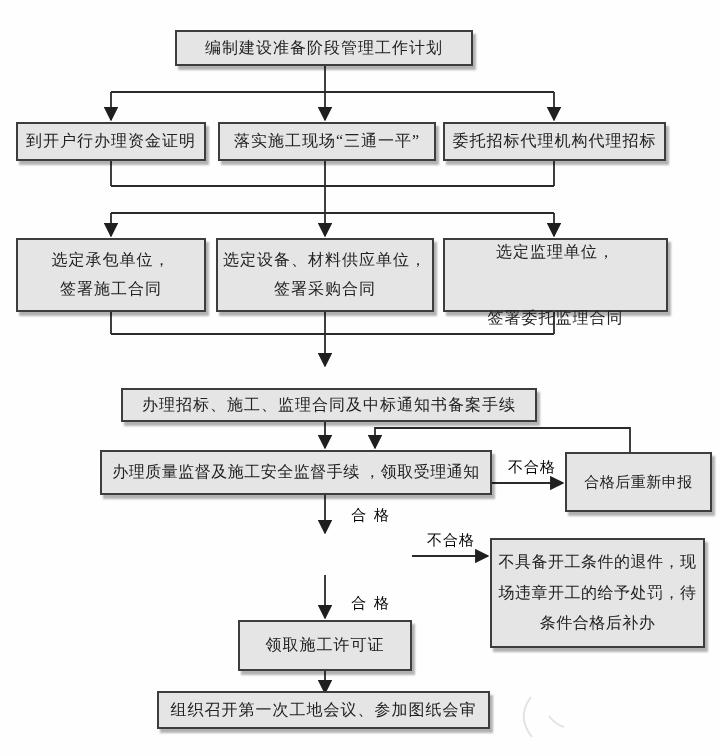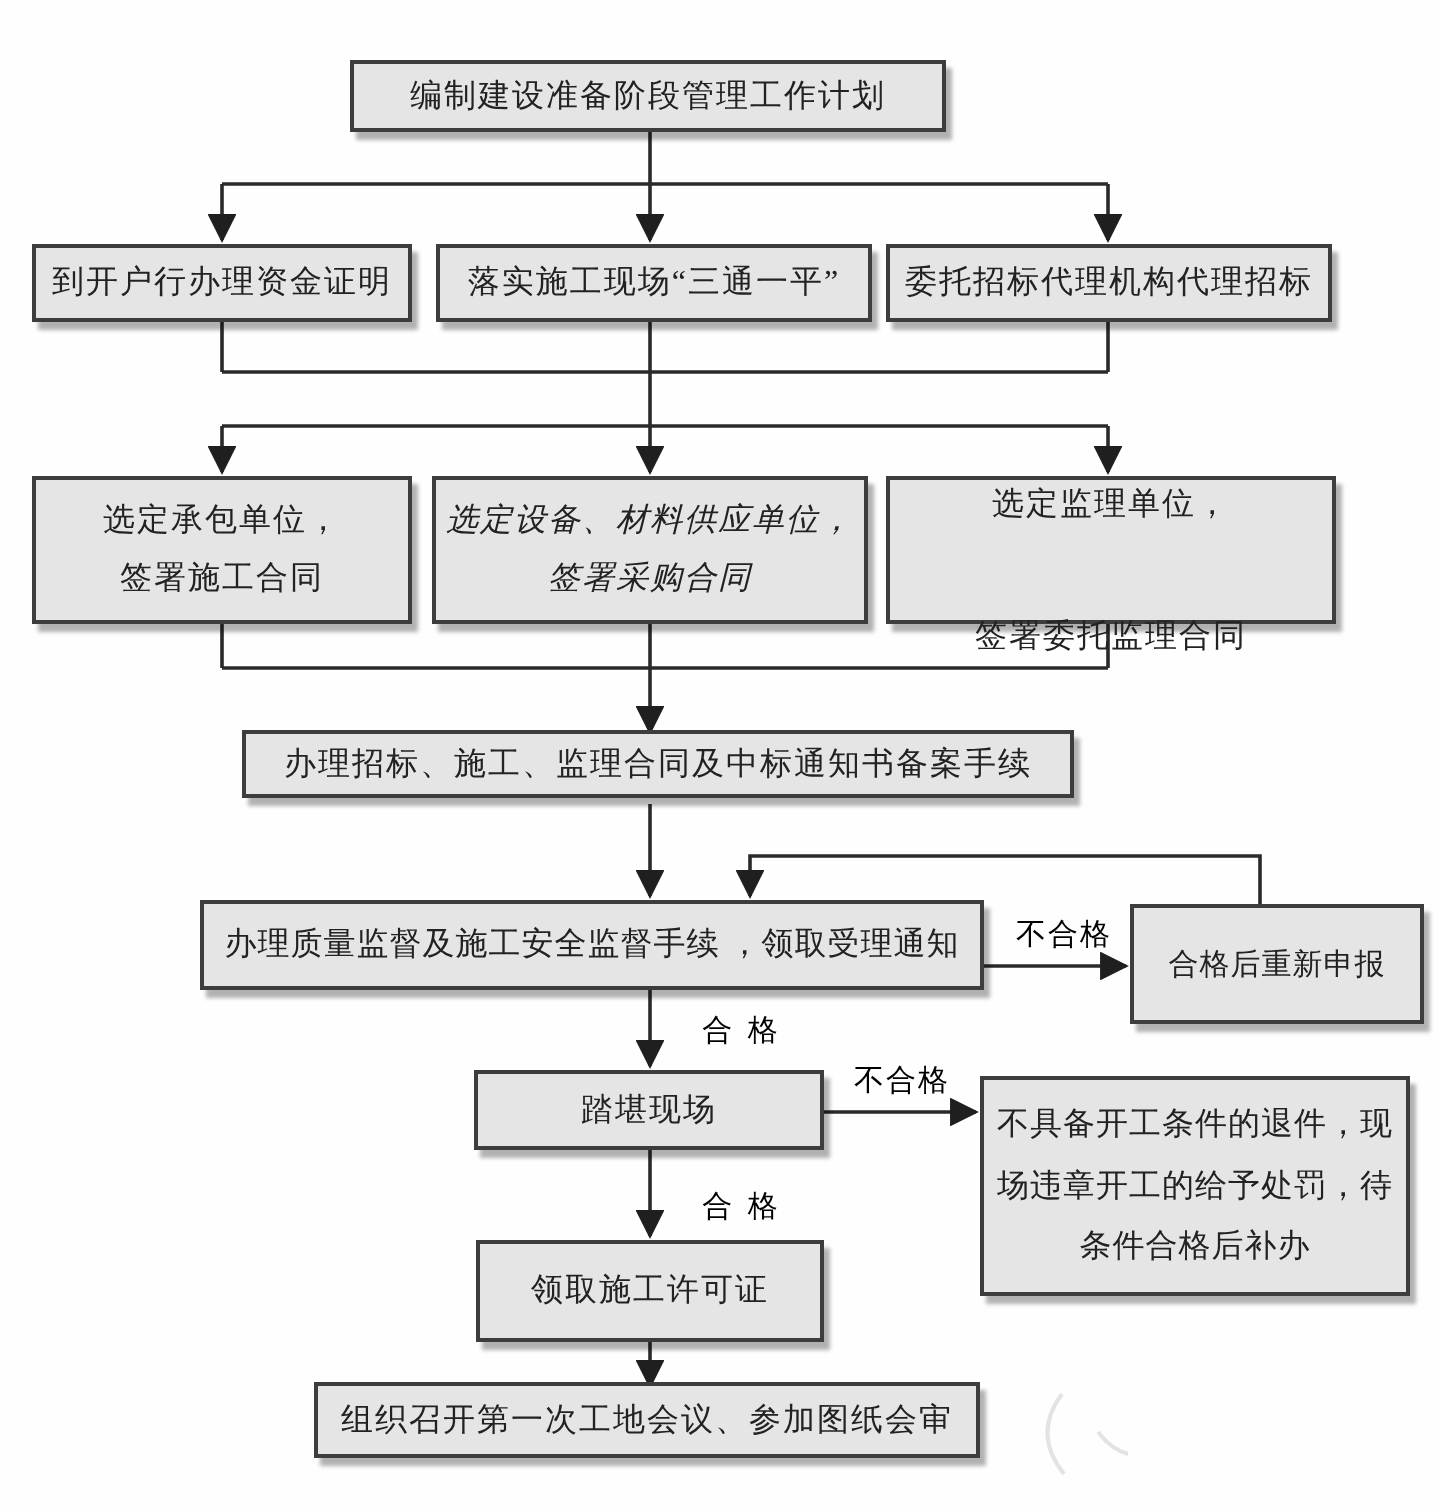--- a/index.html
+++ b/index.html
@@ -88,43 +88,40 @@
     <span class="ln">落实施工现场“三通一平”</span>
   </div>
   <div class="node" style="left:443px;top:122px;width:223px;height:39px;">
     <span class="ln">委托招标代理机构代理招标</span>
   </div>
 
   <div class="node multi" style="left:16px;top:238px;width:190px;height:74px;">
     <span class="ln">选定承包单位，</span>
     <span class="ln">签署施工合同</span>
   </div>
-  <div class="node multi" style="left:216px;top:238px;width:218px;height:74px;font-style:italic;">
+  <div class="node multi" style="left:216px;top:238px;width:218px;height:74px;">
     <span class="ln">选定设备、材料供应单位，</span>
     <span class="ln">签署采购合同</span>
   </div>
   <div class="node multi" style="left:443px;top:238px;width:225px;height:74px;gap:45px;">
     <span class="ln">选定监理单位，</span>
     <span class="ln">签署委托监理合同</span>
   </div>
 
-  <div class="node" style="left:121px;top:365px;width:416px;height:34px;">
+  <div class="node" style="left:121px;top:388px;width:416px;height:34px;">
     <span class="ln">办理招标、施工、监理合同及中标通知书备案手续</span>
   </div>
 
   <div class="node" style="left:100px;top:450px;width:392px;height:45px;letter-spacing:0.5px;">
     <span class="ln">办理质量监督及施工安全监督手续 ，领取受理通知</span>
   </div>
   <div class="node multi" style="left:565px;top:452px;width:147px;height:60px;font-size:15px;letter-spacing:0.5px;">
     <span class="ln">合格后重新申报</span>
   </div>
 
-  <div class="node" style="left:237px;top:535px;width:175px;height:40px;">
-    <span class="ln">踏堪现场</span>
-  </div>
   <div class="node multi" style="left:490px;top:538px;width:215px;height:110px;letter-spacing:0.5px;">
     <span class="ln">不具备开工条件的退件，现</span>
     <span class="ln">场违章开工的给予处罚，待</span>
     <span class="ln">条件合格后补办</span>
   </div>
 
   <div class="node" style="left:238px;top:620px;width:174px;height:51px;">
     <span class="ln">领取施工许可证</span>
   </div>
 

